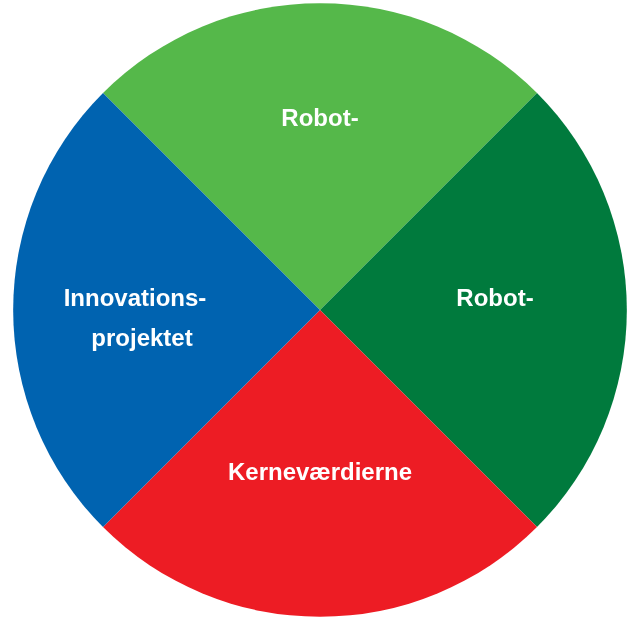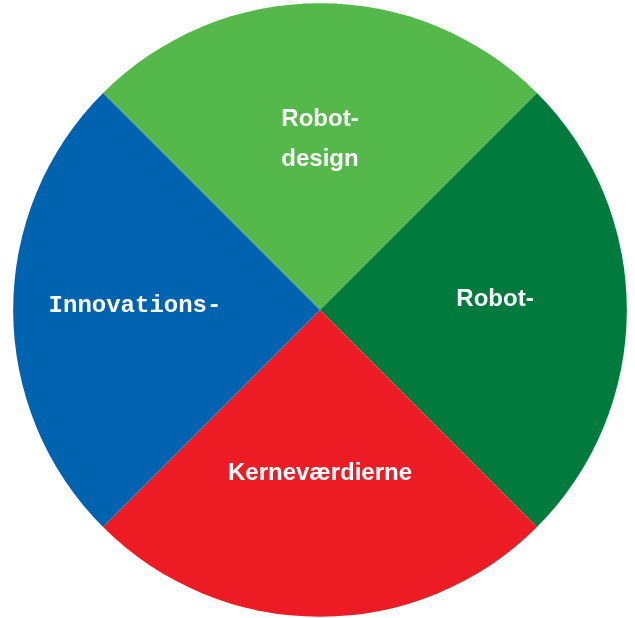--- a/index.html
+++ b/index.html
@@ -14,26 +14,26 @@
 <svg width="635" height="618" viewBox="0 0 635 618">
 
   <path fill="#55B84A" d="M320,310 L103,93 A307,307 0 0 1 537,93 Z"></path>
   <path fill="#007A3D" d="M320,310 L537,93 A307,307 0 0 1 537,527 Z"></path>
   <path fill="#ED1C24" d="M320,310 L537,527 A307,307 0 0 1 103,527 Z"></path>
   <path fill="#0063B0" d="M320,310 L103,527 A307,307 0 0 1 103,93 Z"></path>
 </svg>
 
 <div class="lbl" style="left:220px; top:98px; width:200px;">
   <span>Robot-</span>
-  <span>design</span>
 </div>
 
 <div class="lbl" style="left:360px; top:278px; width:270px;">
   <span>Robot-</span>
 </div>
 
 <div class="lbl" style="left:150px; top:452px; width:340px;">
   <span>Kerneværdierne</span>
 </div>
 
-<div class="lbl" style="left:10px; top:286px; width:250px;font-family:Liberation Mono, monospace;">
+<div class="lbl" style="left:10px; top:278px; width:250px;">
   <span>Innovations-</span>
+  <span style="padding-left:14px;">projektet</span>
 </div>
 
 </body></html>

